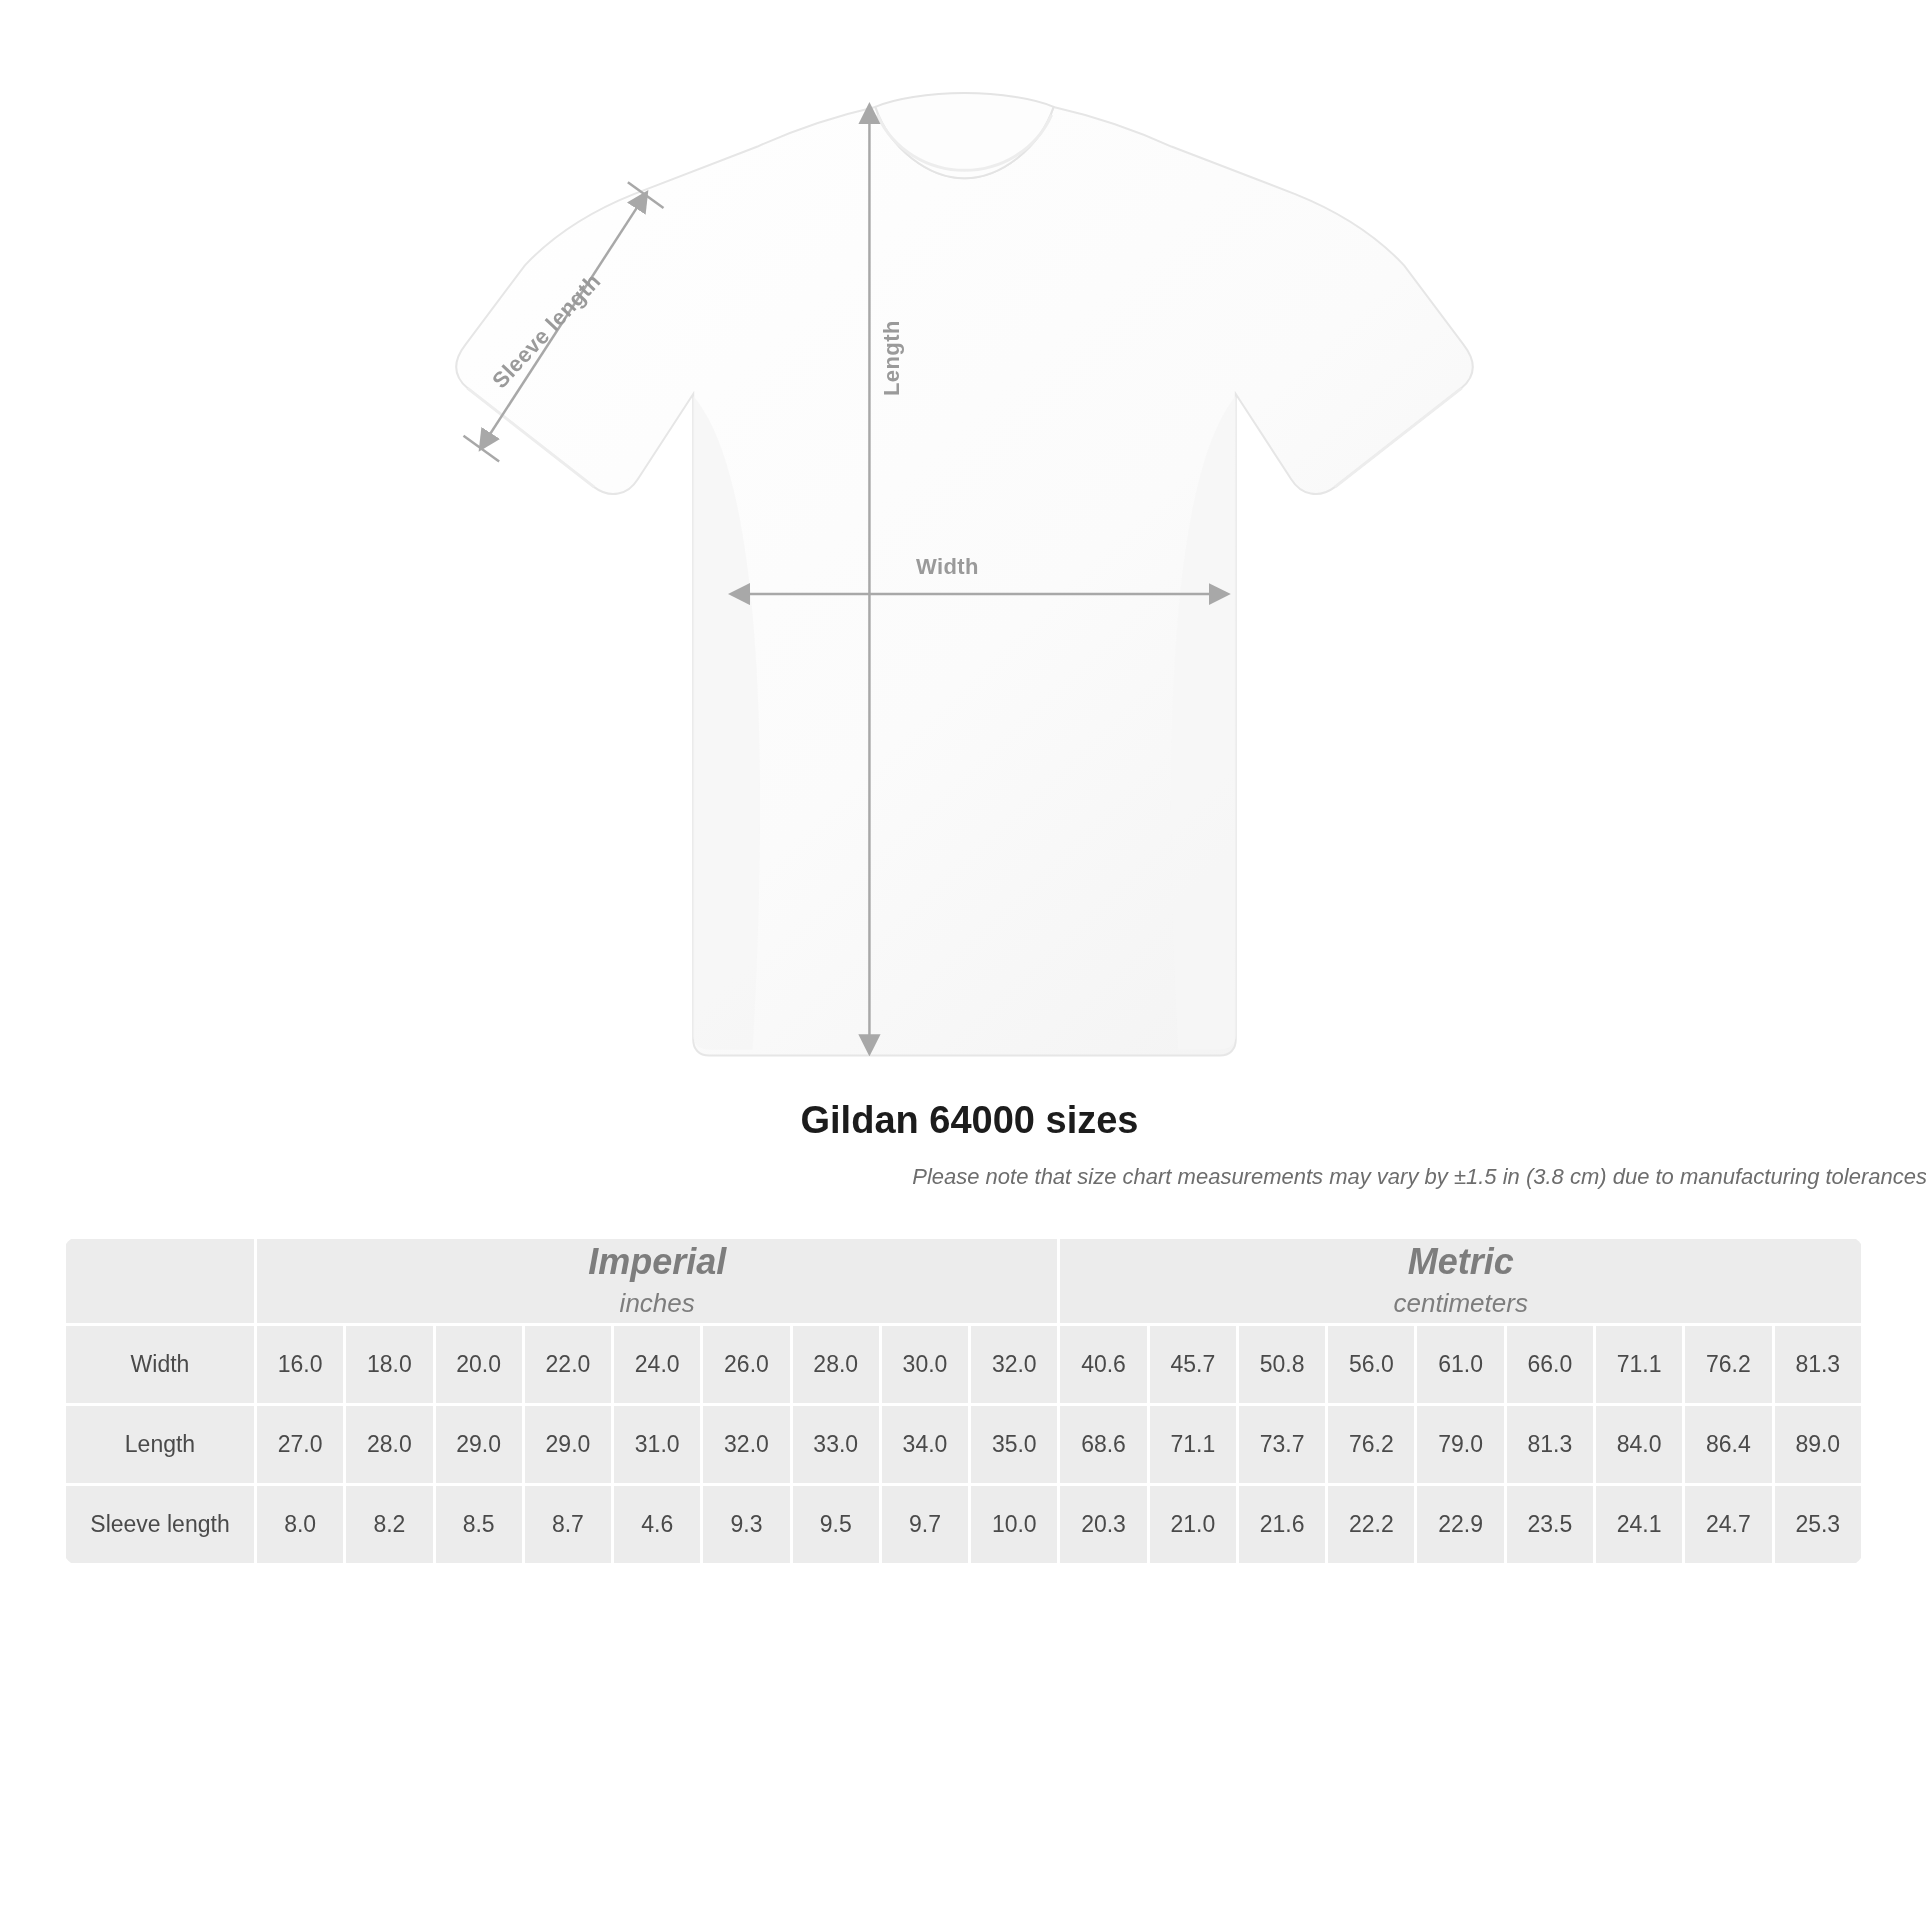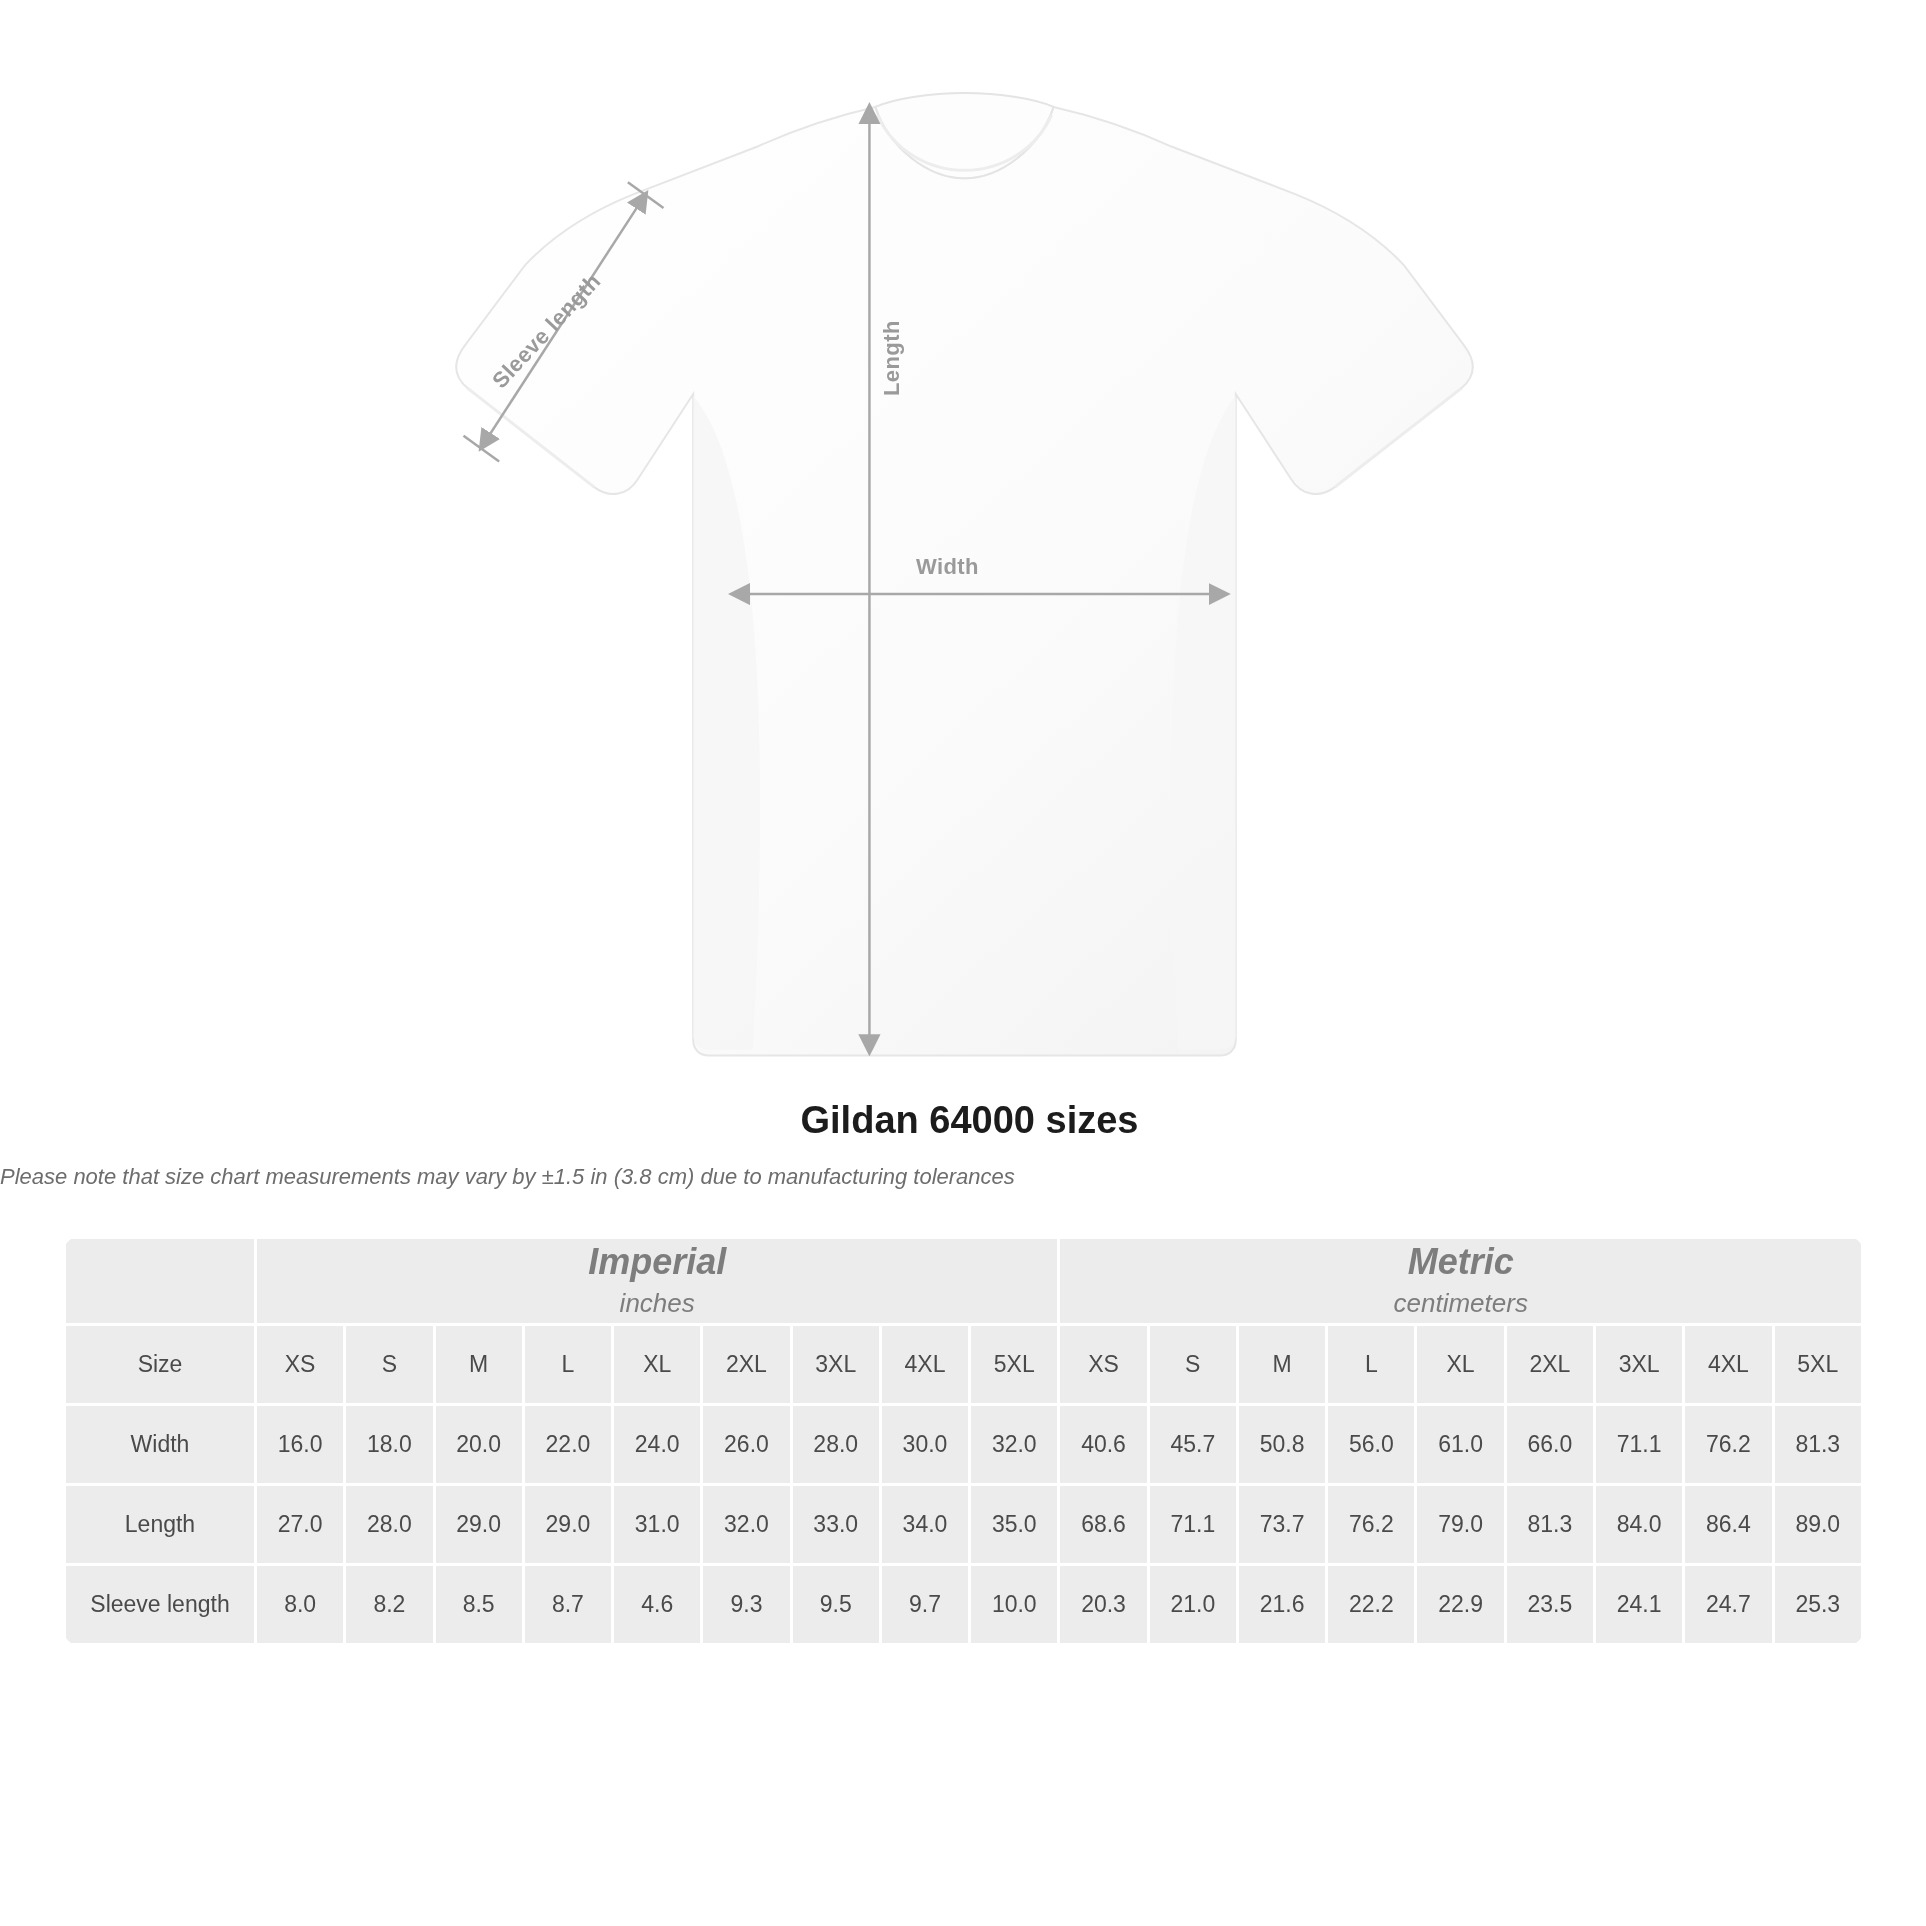--- a/index.html
+++ b/index.html
@@ -62,21 +62,21 @@
   
   .chart-title {
     text-align: center;
     font-size: 38px;
     font-weight: bold;
     color: #1c1c1c;
     margin: 0;
     padding: 0 0 0 12px;
   }
   .chart-subtitle {
-    text-align: left;
+    text-align: right;
     font-size: 22px;
     font-style: italic;
     color: #6d6d6d;
     margin: 22px 0 0 0;
   }
 
   
   .table-wrap {
     margin: 46px 63px 0 63px;
     border-radius: 18px;
@@ -222,41 +222,20 @@
           <td class="corner-cell"></td>
           <td class="unit-head" colspan="9">
             <div class="unit-name">Imperial</div>
             <div class="unit-sub">inches</div>
           </td>
           <td class="unit-head" colspan="9">
             <div class="unit-name">Metric</div>
             <div class="unit-sub">centimeters</div>
           </td>
         </tr>
-        <tr>
-          <td class="row-head">Size</td>
-          <td class="col-head">XS</td>
-          <td class="col-head">S</td>
-          <td class="col-head">M</td>
-          <td class="col-head">L</td>
-          <td class="col-head">XL</td>
-          <td class="col-head">2XL</td>
-          <td class="col-head">3XL</td>
-          <td class="col-head">4XL</td>
-          <td class="col-head">5XL</td>
-          <td class="col-head">XS</td>
-          <td class="col-head">S</td>
-          <td class="col-head">M</td>
-          <td class="col-head">L</td>
-          <td class="col-head">XL</td>
-          <td class="col-head">2XL</td>
-          <td class="col-head">3XL</td>
-          <td class="col-head">4XL</td>
-          <td class="col-head">5XL</td>
-        </tr>
 
         <tr class="row-alt">
           <td class="row-head">Width</td>
           <td>16.0</td>
           <td>18.0</td>
           <td>20.0</td>
           <td>22.0</td>
           <td>24.0</td>
           <td>26.0</td>
           <td>28.0</td>

